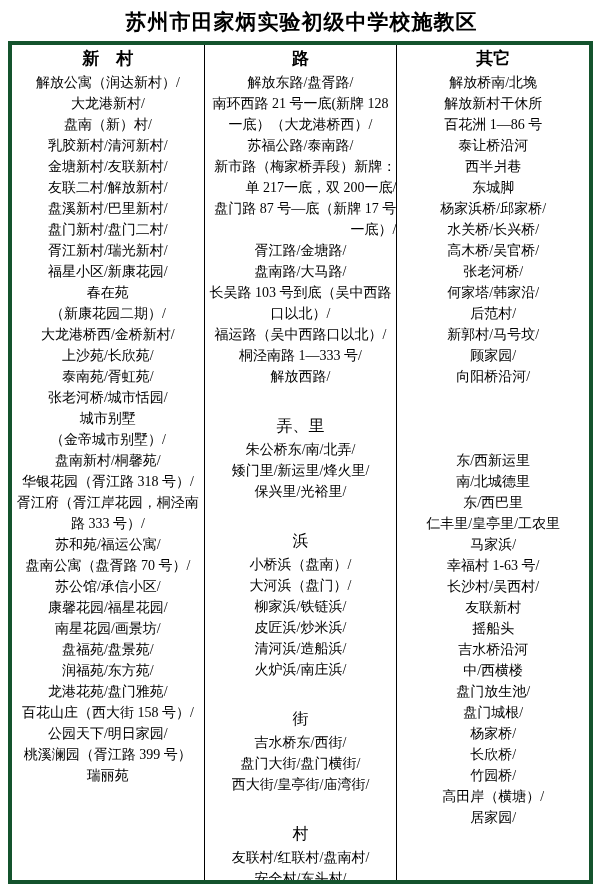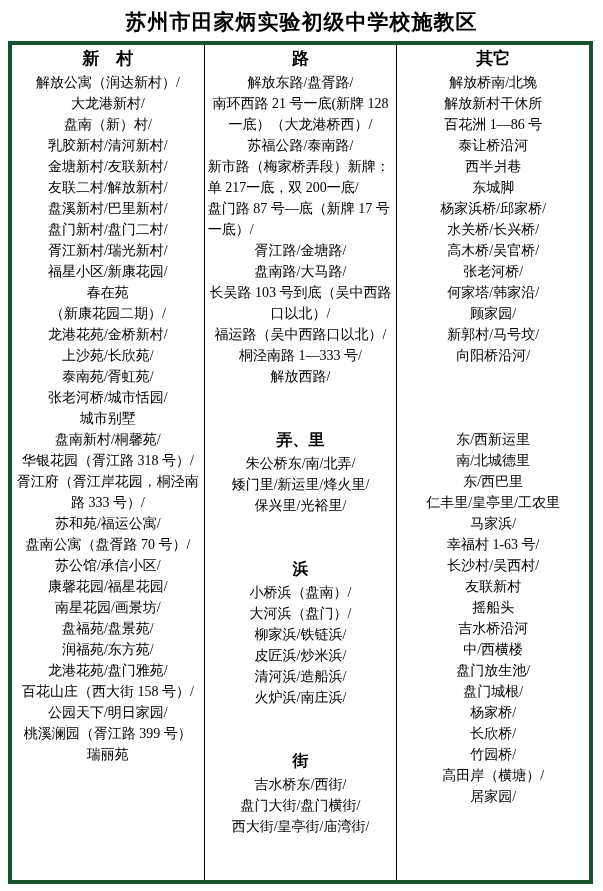--- a/index.html
+++ b/index.html
@@ -56,30 +56,30 @@
     line-height: 26px;
   }
   .line {
     text-align: center;
     font-size: 14px;
     height: 21px;
     line-height: 21px;
     white-space: nowrap;
   }
   .line.l {
-    text-align: left;
+    text-align: right;
     padding-left: 3px;
   }
   .line.h {
     font-family: "Liberation Sans", sans-serif;
-    font-weight: bold;
+    font-weight: normal;
     font-size: 16px;
     height: 23px;
     line-height: 23px;
-    margin-top: 20px;
+    margin-top: 6px;
     margin-bottom: 2px;
   }
   .line.gap { height: 21px; }
 </style>
 </head>
 <body>
 
 <div class="page">
 
   <div class="doc-title">苏州市田家炳实验初级中学校施教区</div>
@@ -94,25 +94,26 @@
           <div class="line">盘南（新）村/</div>
           <div class="line">乳胶新村/清河新村/</div>
           <div class="line">金塘新村/友联新村/</div>
           <div class="line">友联二村/解放新村/</div>
           <div class="line">盘溪新村/巴里新村/</div>
           <div class="line">盘门新村/盘门二村/</div>
           <div class="line">胥江新村/瑞光新村/</div>
           <div class="line">福星小区/新康花园/</div>
           <div class="line">春在苑</div>
           <div class="line">（新康花园二期）/</div>
-          <div class="line">龙港花苑/金桥新村/</div>
+          <div class="line">大龙港桥西/金桥新村/</div>
           <div class="line">上沙苑/长欣苑/</div>
           <div class="line">泰南苑/胥虹苑/</div>
           <div class="line">张老河桥/城市恬园/</div>
           <div class="line">城市别墅</div>
+          <div class="line">（金帝城市别墅）/</div>
           <div class="line">盘南新村/桐馨苑/</div>
           <div class="line">华银花园（胥江路 318 号）/</div>
           <div class="line">胥江府（胥江岸花园，桐泾南</div>
           <div class="line">路 333 号）/</div>
           <div class="line">苏和苑/福运公寓/</div>
           <div class="line">盘南公寓（盘胥路 70 号）/</div>
           <div class="line">苏公馆/承信小区/</div>
           <div class="line">康馨花园/福星花园/</div>
           <div class="line">南星花园/画景坊/</div>
           <div class="line">盘福苑/盘景苑/</div>
@@ -176,22 +177,23 @@
           <div class="line">解放新村干休所</div>
           <div class="line">百花洲 1—86 号</div>
           <div class="line">泰让桥沿河</div>
           <div class="line">西半爿巷</div>
           <div class="line">东城脚</div>
           <div class="line">杨家浜桥/邱家桥/</div>
           <div class="line">水关桥/长兴桥/</div>
           <div class="line">高木桥/吴官桥/</div>
           <div class="line">张老河桥/</div>
           <div class="line">何家塔/韩家沿/</div>
+          <div class="line">后范村/</div>
+          <div class="line">新郭村/马号坟/</div>
           <div class="line">顾家园/</div>
-          <div class="line">新郭村/马号坟/</div>
           <div class="line">向阳桥沿河/</div>
           <div class="line gap"></div>
           <div class="line gap"></div>
           <div class="line gap"></div>
           <div class="line">东/西新运里</div>
           <div class="line">南/北城德里</div>
           <div class="line">东/西巴里</div>
           <div class="line">仁丰里/皇亭里/工农里</div>
           <div class="line">马家浜/</div>
           <div class="line">幸福村 1-63 号/</div>

